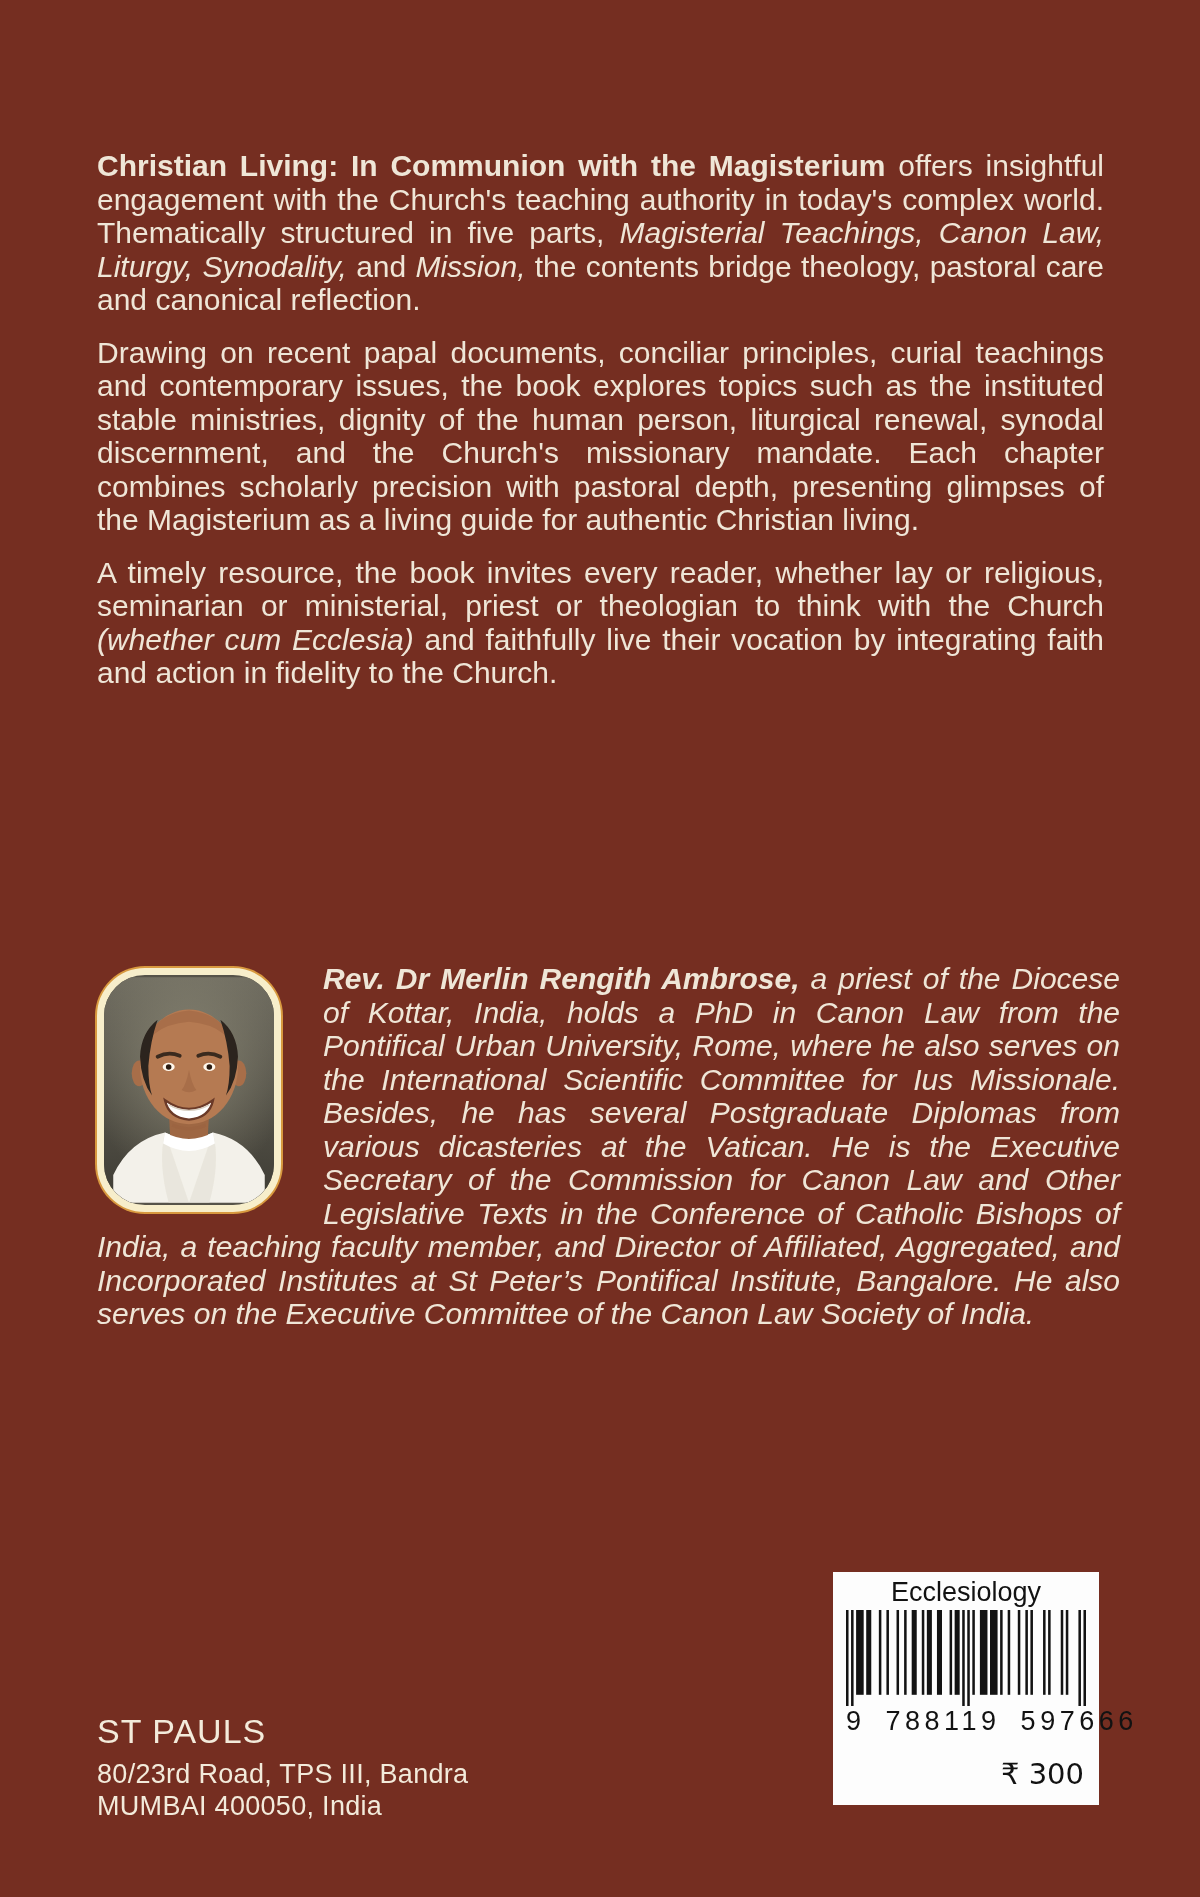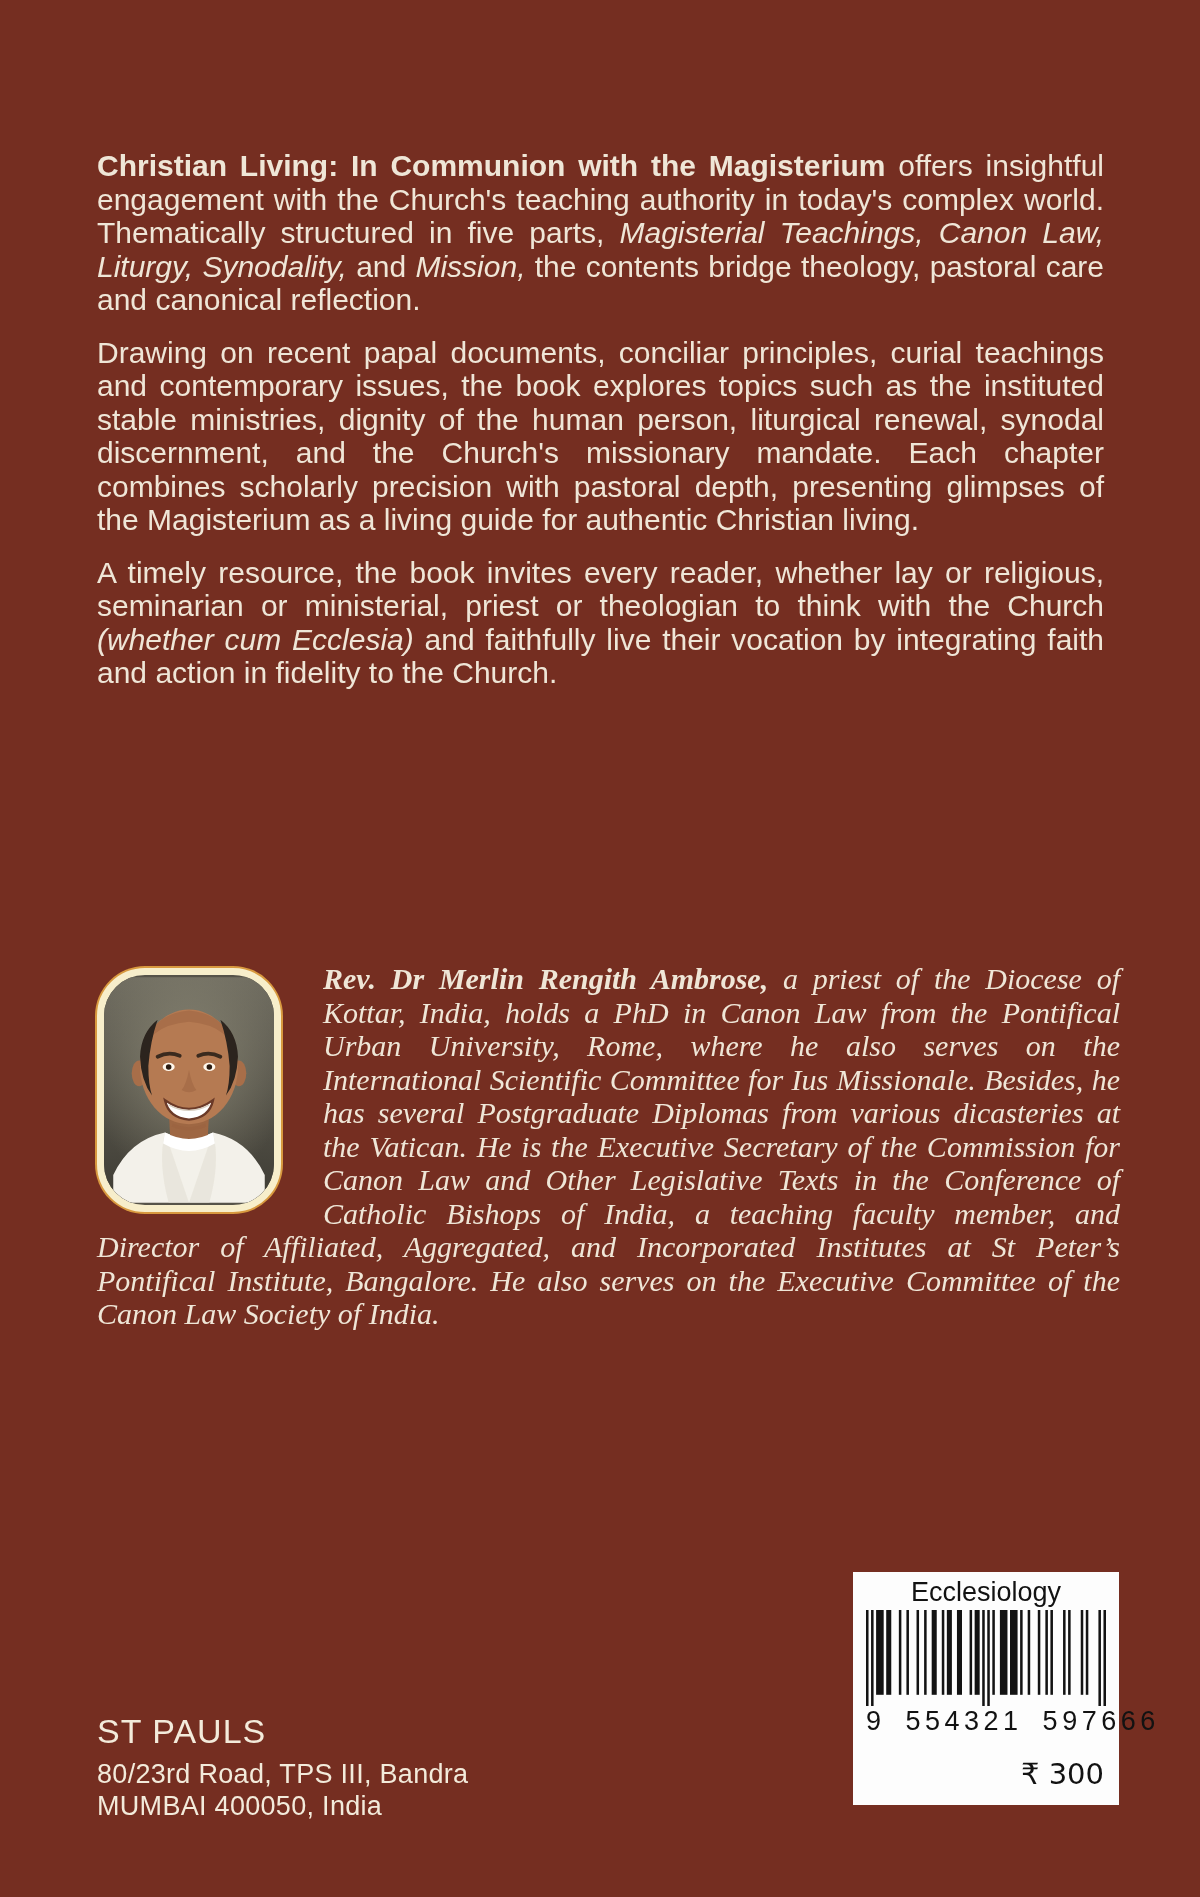--- a/index.html
+++ b/index.html
@@ -5,38 +5,38 @@
   * { margin:0; padding:0; box-sizing:border-box; }
   html,body { width:1200px; height:1897px; }
   body { background:#752E21; font-family:"Liberation Sans", sans-serif; position:relative; overflow:hidden; }
   .cover { position:absolute; inset:0; color:#EFE6D7;padding-left:28px; }
 
   .blurb { position:absolute; left:97px; right:96px; top:149px; font-size:30px; line-height:33.5px; text-align:justify; }
   .para + .para { margin-top:19px; }
   .para span.b { font-weight:bold; }
   .para span.i { font-style:italic; }
 
-  .author-section { position:absolute; left:97px; right:80px; top:962px;font-family:Liberation Serif, serif; }
+  .author-section { position:absolute; left:97px; right:80px; top:962px; }
   .photo-frame {
     float:left; width:184px; height:244px;
     border:7px solid #F7EECB; border-radius:48px;
     box-shadow:0 0 0 2px #D8993F;
     margin:6px 42px 10px 0; overflow:hidden; background:#565349;
   }
   .photo-frame svg { display:block; width:100%; height:100%; }
   .bio { font-size:30px; line-height:33.5px; font-style:italic; text-align:justify; }
   .bio span.bi { font-weight:bold; }
   .bio span.i { }
 
   .publisher { position:absolute; left:97px; top:1712px; color:#F3EBDB; }
   .pub-name { font-size:34px; letter-spacing:1px; margin-bottom:7px; }
   .pub-line { font-size:27px; line-height:32px; letter-spacing:0.3px; }
 
   .isbn-box {
-    position:absolute; left:853px; top:1572px; width:266px; height:233px;
+    position:absolute; left:833px; top:1572px; width:266px; height:233px;
     background:#FDFDFD; color:#121212; padding:5px 13px 0 13px; text-align:center;
   }
   .cat { font-size:27px; }
   .isbn { font-family:"Liberation Serif", serif; font-size:27px; letter-spacing:0.5px; margin-top:3px; }
   .barcode { height:96px; margin-top:2px; }
   .barcode svg { display:block; width:100%; height:100%; }
   .digits { font-size:27px; letter-spacing:4.5px; word-spacing:8px; margin-top:0px; white-space:nowrap; }
   .price { font-size:29px; text-align:right; margin-top:20px; padding-right:2px; font-family:"DejaVu Sans", sans-serif; }
 </style>
 </head>
@@ -137,17 +137,17 @@
           <rect x="71" y="0" width="1" height="53" fill="#131313"></rect>
           <rect x="73" y="0" width="1" height="53" fill="#131313"></rect>
           <rect x="78" y="0" width="1" height="53" fill="#131313"></rect>
           <rect x="80" y="0" width="1" height="53" fill="#131313"></rect>
           <rect x="85" y="0" width="1" height="53" fill="#131313"></rect>
           <rect x="87" y="0" width="1" height="53" fill="#131313"></rect>
           <rect x="92" y="0" width="1" height="60" fill="#131313"></rect>
           <rect x="94" y="0" width="1" height="60" fill="#131313"></rect>
         </svg>
       </div>
-    <div class="digits">9 554321 597666</div>
+    <div class="digits">9 788119 597666</div>
     <div class="price">₹ 300</div>
   </div>
 
 </div>
 
 </body></html>

